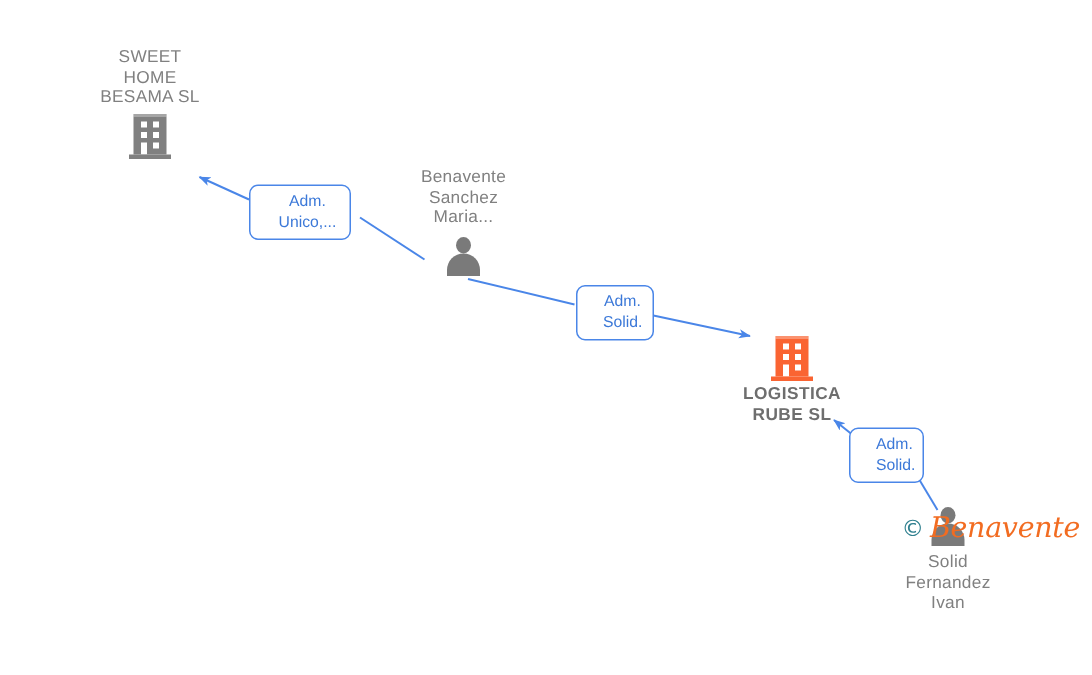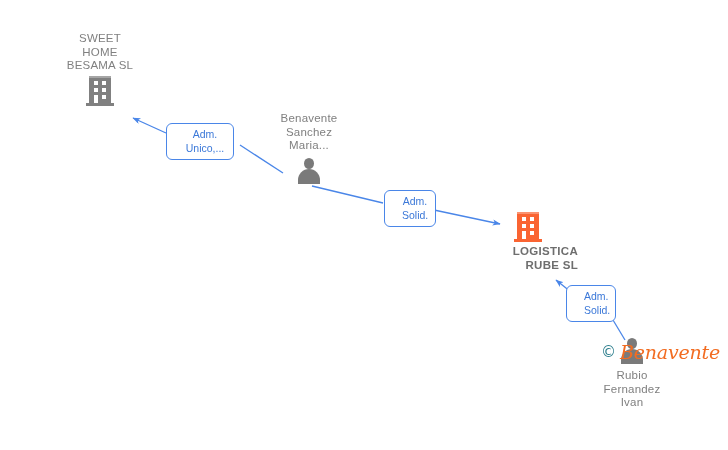--- a/index.html
+++ b/index.html
@@ -130,42 +130,42 @@
   <div class="node" style="left:259px;top:112px;width:100px;">
     <span class="label above">Benavente
 Sanchez
 Maria...</span>
     <span class="glyph person" style="color:#7a7a7a;">
       <span class="head"></span>
       <span class="torso"></span>
     </span>
   </div>
 
-  <div class="node company-focus" style="left:478px;top:212px;width:100px;text-align:right;">
+  <div class="node company-focus" style="left:478px;top:224px;width:100px;">
     <span class="glyph bldg" style="color:#fa6432;">
       <span class="body"></span>
       <span class="roofline"></span>
       <span class="win" style="left:8px;top:5px;"></span>
       <span class="win" style="left:16px;top:5px;"></span>
       <span class="win" style="left:8px;top:12px;"></span>
       <span class="win" style="left:16px;top:12px;"></span>
       <span class="win" style="left:16px;top:19px;"></span>
       <span class="door"></span>
       <span class="base"></span>
     </span>
     <span class="label below">LOGISTICA
 RUBE  SL</span>
   </div>
 
   <div class="node" style="left:587px;top:336px;width:90px;">
     <span class="glyph person" style="color:#7a7a7a;">
       <span class="head"></span>
       <span class="torso"></span>
     </span>
-    <span class="label below">Rubio
+    <span class="label below">Solid
 Fernandez
 Ivan</span>
   </div>
 
   <div class="callout" style="left:166px;top:123px;width:68px;">Adm.
 Unico,...</div>
 
   <div class="callout" style="left:384px;top:190px;width:52px;">Adm.
 Solid.</div>
 

